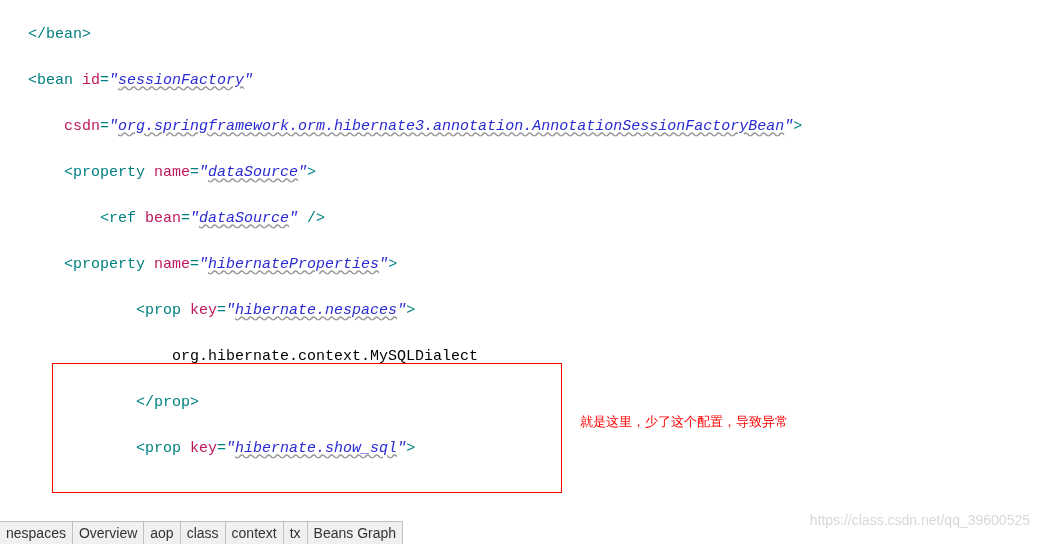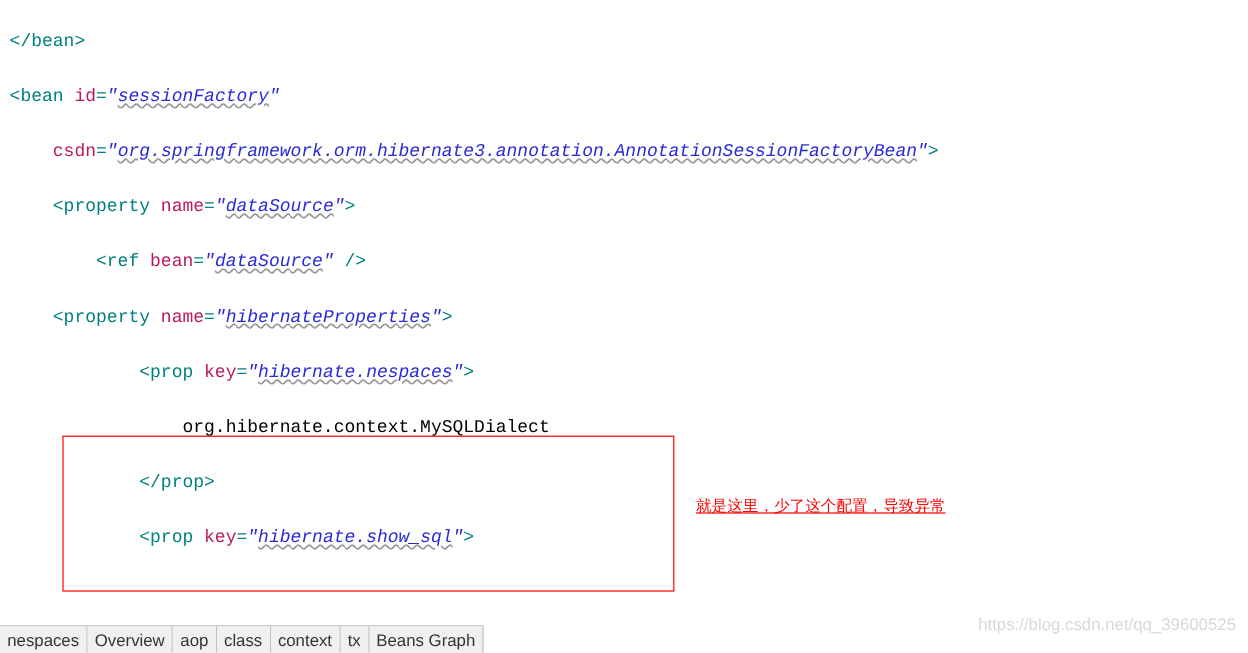--- a/index.html
+++ b/index.html
@@ -16,21 +16,21 @@
       height: 544px;
       overflow: hidden;
       position: relative;
     }
     .editor {
       padding: 0;
       white-space: pre;
       line-height: 23px;
     }
     .line {
-      padding-left: 8px;
+      padding-left: 28px;
     }
     .tag {
       color: #008080;
     }
     .attr-name {
       color: #be185d;
     }
     .attr-value {
       color: #2a2ad4;
       font-style: italic;
@@ -47,21 +47,20 @@
     .red-box {
       position: absolute;
       border: 1px solid #ff0000;
       pointer-events: none;
     }
     .red-annotation {
       position: absolute;
       color: #ff0000;
       font-size: 13px;
       font-family: 'Microsoft YaHei', sans-serif;
-      text-decoration: underline;
     }
     .tabs {
       position: absolute;
       bottom: 0;
       left: 0;
       display: flex;
       border-top: 1px solid #c0c0c0;
       background: #f5f5f5;
       font-family: Arial, sans-serif;
       font-size: 14px;
@@ -104,21 +103,21 @@
 
 
 
 
 
 </div>
 
 <div class="red-box" style="left:52px; top:363px; width:510px; height:130px;"></div>
 <div class="red-annotation" style="left:580px; top:413px;">就是这里，少了这个配置，导致异常</div>
 
-<div class="watermark">https://blog.csdn.net/qq_39600525</div>
+<div class="watermark">https://class.csdn.net/qq_39600525</div>
 
 <div class="tabs">
   <div class="tab">nespaces</div>
   <div class="tab">Overview</div>
   <div class="tab">aop</div>
   <div class="tab">class</div>
   <div class="tab">context</div>
   <div class="tab">tx</div>
   <div class="tab">Beans Graph</div>
 </div>

